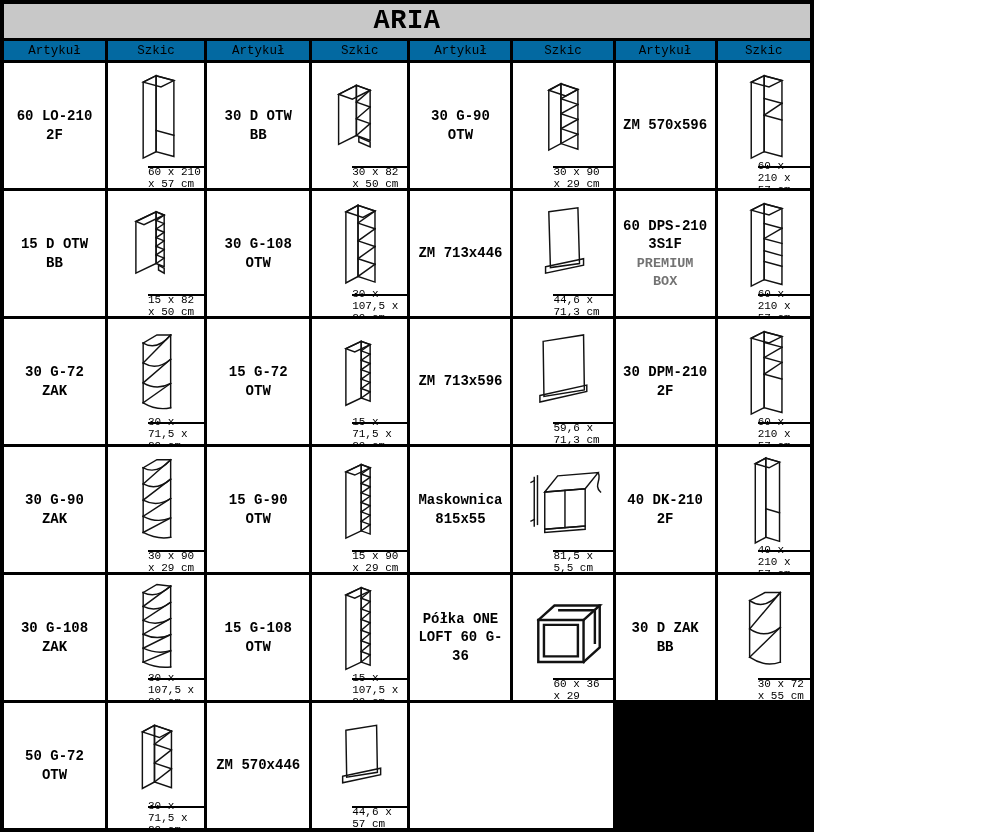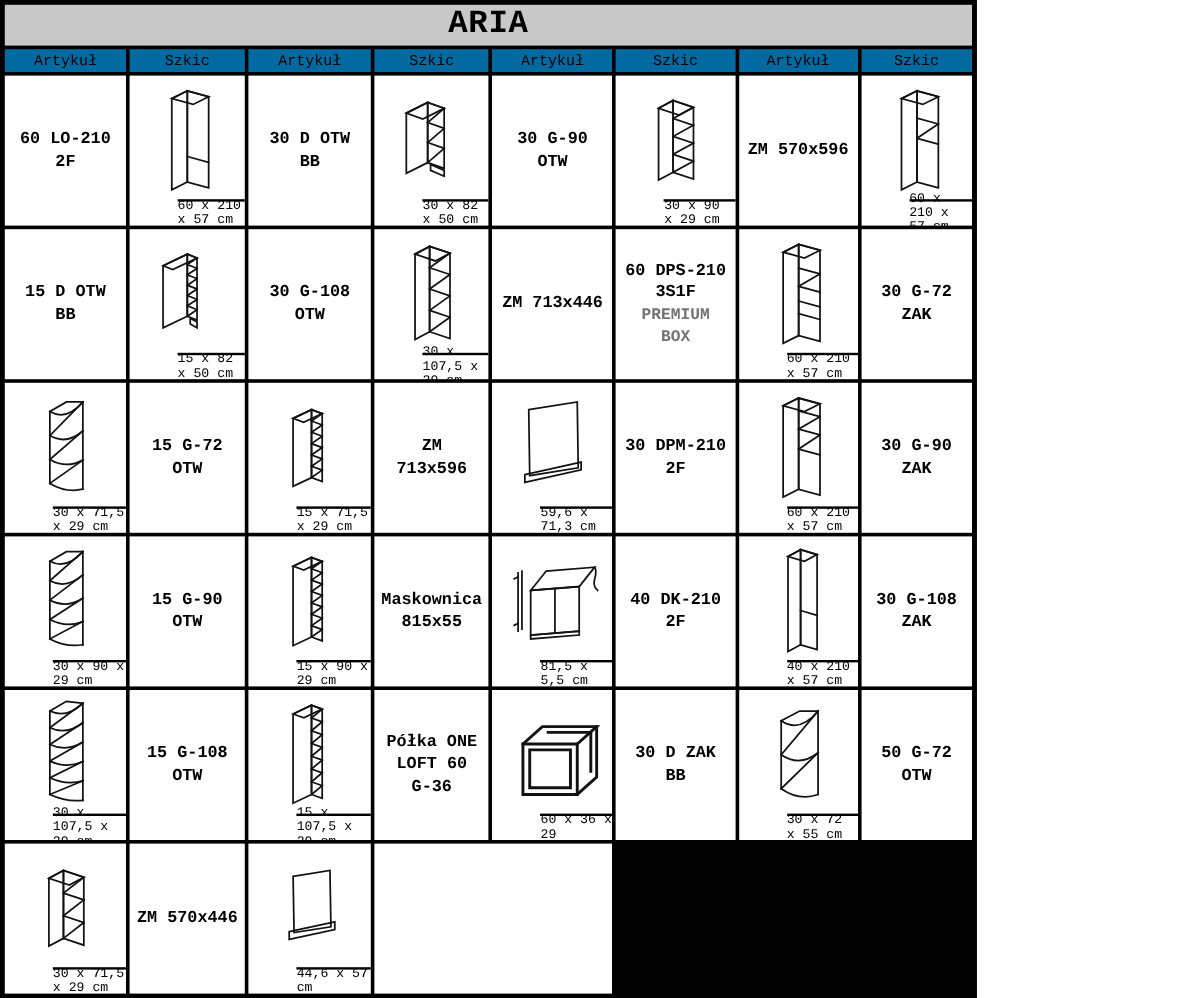--- a/index.html
+++ b/index.html
@@ -177,20 +177,31 @@
             <path d="M48,102.0 L69,87.0"></path>
           </svg>
         </div>
         <div class="caption">
           <span>30 x 107,5 x 29 cm</span>
         </div>
       </div>
       <div class="cell article-cell">
         <span>ZM 713x446</span>
       </div>
+      <div class="cell sketch-cell">
+        <div class="sketch-area">
+          <svg viewBox="0 0 100 120" width="108" height="97" class="sketch">
+            <path d="M33,22 L69,17 L71,86 L35,91 Z"></path>
+            <path d="M29,90 L76,80 L76,88 L29,98 Z"></path>
+          </svg>
+        </div>
+        <div class="caption">
+          <span>44,6 x 71,3 cm</span>
+        </div>
+      </div>
       <div class="cell article-cell">
         <span>60 DPS-210 3S1F</span>
         <span class="premium">PREMIUM BOX</span>
       </div>
       <div class="cell sketch-cell">
         <div class="sketch-area">
           <svg viewBox="0 0 100 120" width="108" height="97" class="sketch">
             <path d="M34,20 L50,12 L72,18 L56,26 Z"></path>
             <path d="M34,20 L50,12 L50,106 L34,114 Z"></path>
             <path d="M50,12 L72,18 L72,112 L50,106 Z"></path>

